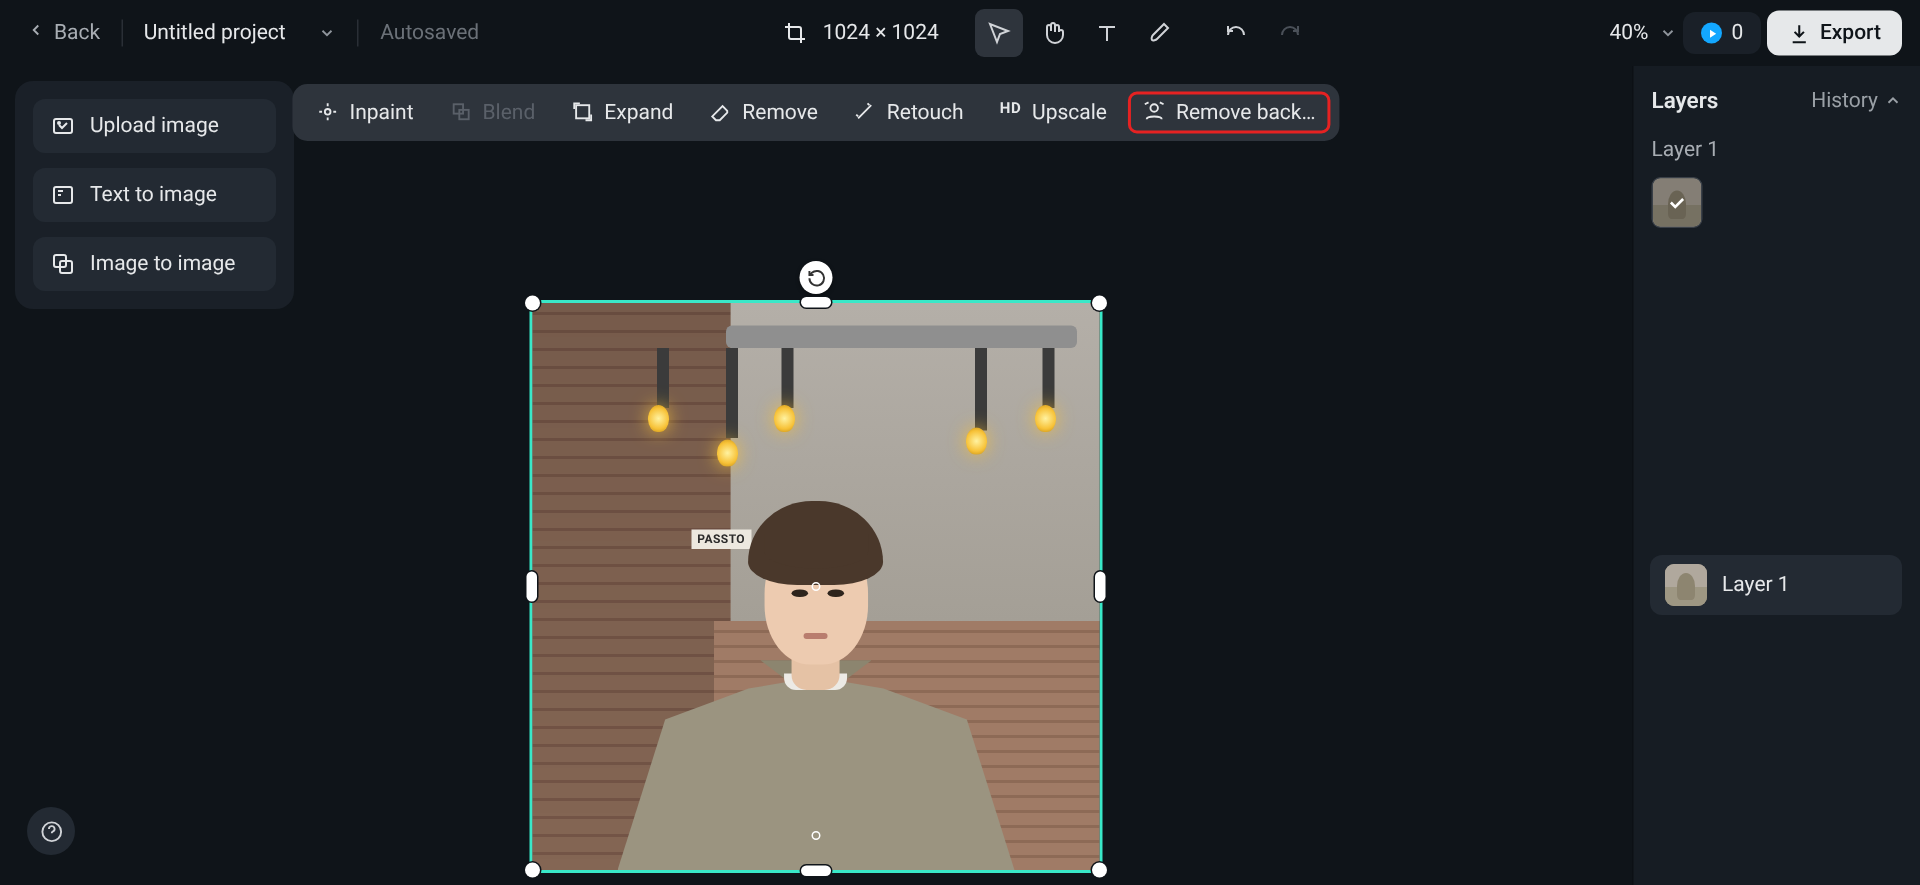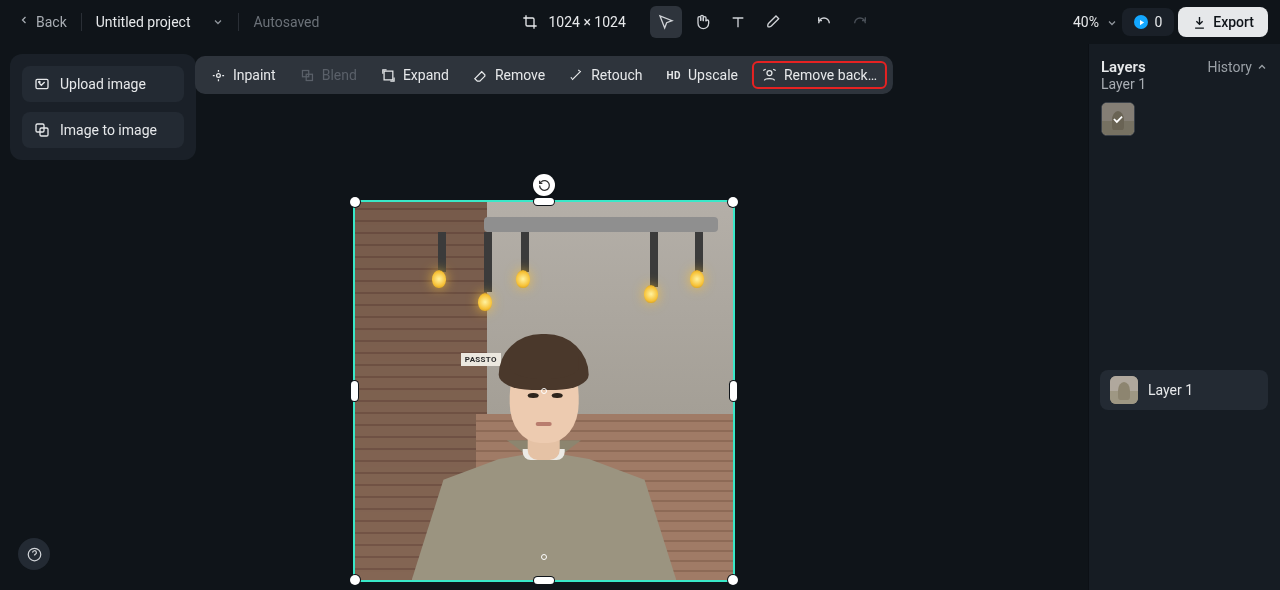--- a/index.html
+++ b/index.html
@@ -58,21 +58,21 @@
     }
     .panel-btn:last-child { margin-bottom: 0; }
     .canvas-area { flex: 1; position: relative; }
     .context-toolbar {
       position: absolute;
       top: 12px; left: 50%; transform: translateX(-50%);
       display: flex; align-items: center; gap: 4px;
       background: #2e343c; border-radius: 10px; padding: 5px 6px;
     }
     .ctx-btn {
-      display: flex; align-items: center; gap: 7px;
+      display: flex; gap: 7px;
       padding: 6px 10px; border-radius: 6px; cursor: pointer; color: #e6e8ea;
       white-space: nowrap;
     }
     .ctx-btn.disabled { color: #5a6069; cursor: default; }
     .ctx-btn.highlighted { border: 2px solid #e62222; padding: 4px 8px; }
     .canvas-wrap {
       position: absolute;
       left: 50%; top: 128px; transform: translateX(-50%);
       width: 382px; height: 382px;
       border: 2px solid #39e8c8;
@@ -141,21 +141,21 @@
     .edge-v { position: absolute; top: 50%; transform: translateY(-50%); width: 7px; height: 20px; border-radius: 4px; background: #fff; box-shadow: 0 0 0 1px #0f1419;}
     .edge-v.l { left: -4px; }
     .edge-v.r { right: -4px; }
     .rotate-btn { position: absolute; left: 50%; top: -28px; transform: translateX(-50%); width: 22px; height: 22px; border-radius: 50%; background: #fff; display:flex;align-items:center;justify-content:center; box-shadow: 0 1px 3px rgba(0,0,0,0.4);}
     .center-dot { position: absolute; left: 50%; top: 50%; transform: translate(-50%,-50%); width:6px; height:6px; border:1px solid #fff; border-radius:50%;}
     .bot-dot { position: absolute; left: 50%; bottom: 20px; transform: translateX(-50%); width:6px; height:6px; border:1px solid #fff; border-radius:50%;}
     .right-panel {
       width: 192px; background: #161c23; border-left: 1px solid #0c1015;
       padding: 14px 12px;
     }
-    .rp-head { display: flex; justify-content: space-between; align-items: center; }
+    .rp-head { display: flex; justify-content: space-between; align-items: center; margin-bottom: 16px; }
     .rp-title { font-weight: 600; font-size: 15px; }
     .history { color: #9aa0a6; display: flex; align-items: center; gap: 4px; cursor: pointer; padding-left: 16px; }
     .layer-label { color: #a8adb3; margin-bottom: 10px; }
     .mini-layer { width: 34px; height: 34px; border-radius: 6px; border: 1px solid #3a4048; background: #9a9280; position: relative; cursor:pointer; overflow:hidden;}
     .mini-layer .check { position: absolute; inset:0; display:flex; align-items:center; justify-content:center; color:#fff; background: rgba(0,0,0,0.25);}
     .active-layer {
       position: absolute; bottom: 180px; right: 12px; width: 168px;
       display: flex; align-items: center; gap: 10px;
       background: #232a33; border-radius: 8px; padding: 6px 10px; cursor:pointer;
     }
@@ -272,20 +272,29 @@
   <div class="left-panel">
     <div class="panel-btn">
       <span>
         <svg width="16" height="16" viewBox="0 0 24 24" fill="none" stroke="currentColor" stroke-width="2">
             <rect x="3" y="5" width="18" height="14" rx="2"></rect>
             <path d="M8 11l3 3 5-5"></path>
             <circle cx="8" cy="9" r="1"></circle>
           </svg>
       </span>
       <span>Upload image</span>
+    </div>
+    <div class="panel-btn">
+      <span>
+        <svg width="16" height="16" viewBox="0 0 24 24" fill="none" stroke="currentColor" stroke-width="2">
+            <rect x="3" y="4" width="18" height="16" rx="2"></rect>
+            <path d="M7 8h5M7 12h3"></path>
+          </svg>
+      </span>
+      <span>Text to image</span>
     </div>
     <div class="panel-btn">
       <span>
         <svg width="16" height="16" viewBox="0 0 24 24" fill="none" stroke="currentColor" stroke-width="2">
             <rect x="3" y="3" width="12" height="12" rx="2"></rect>
             <rect x="9" y="9" width="12" height="12" rx="2"></rect>
           </svg>
       </span>
       <span>Image to image</span>
     </div>

